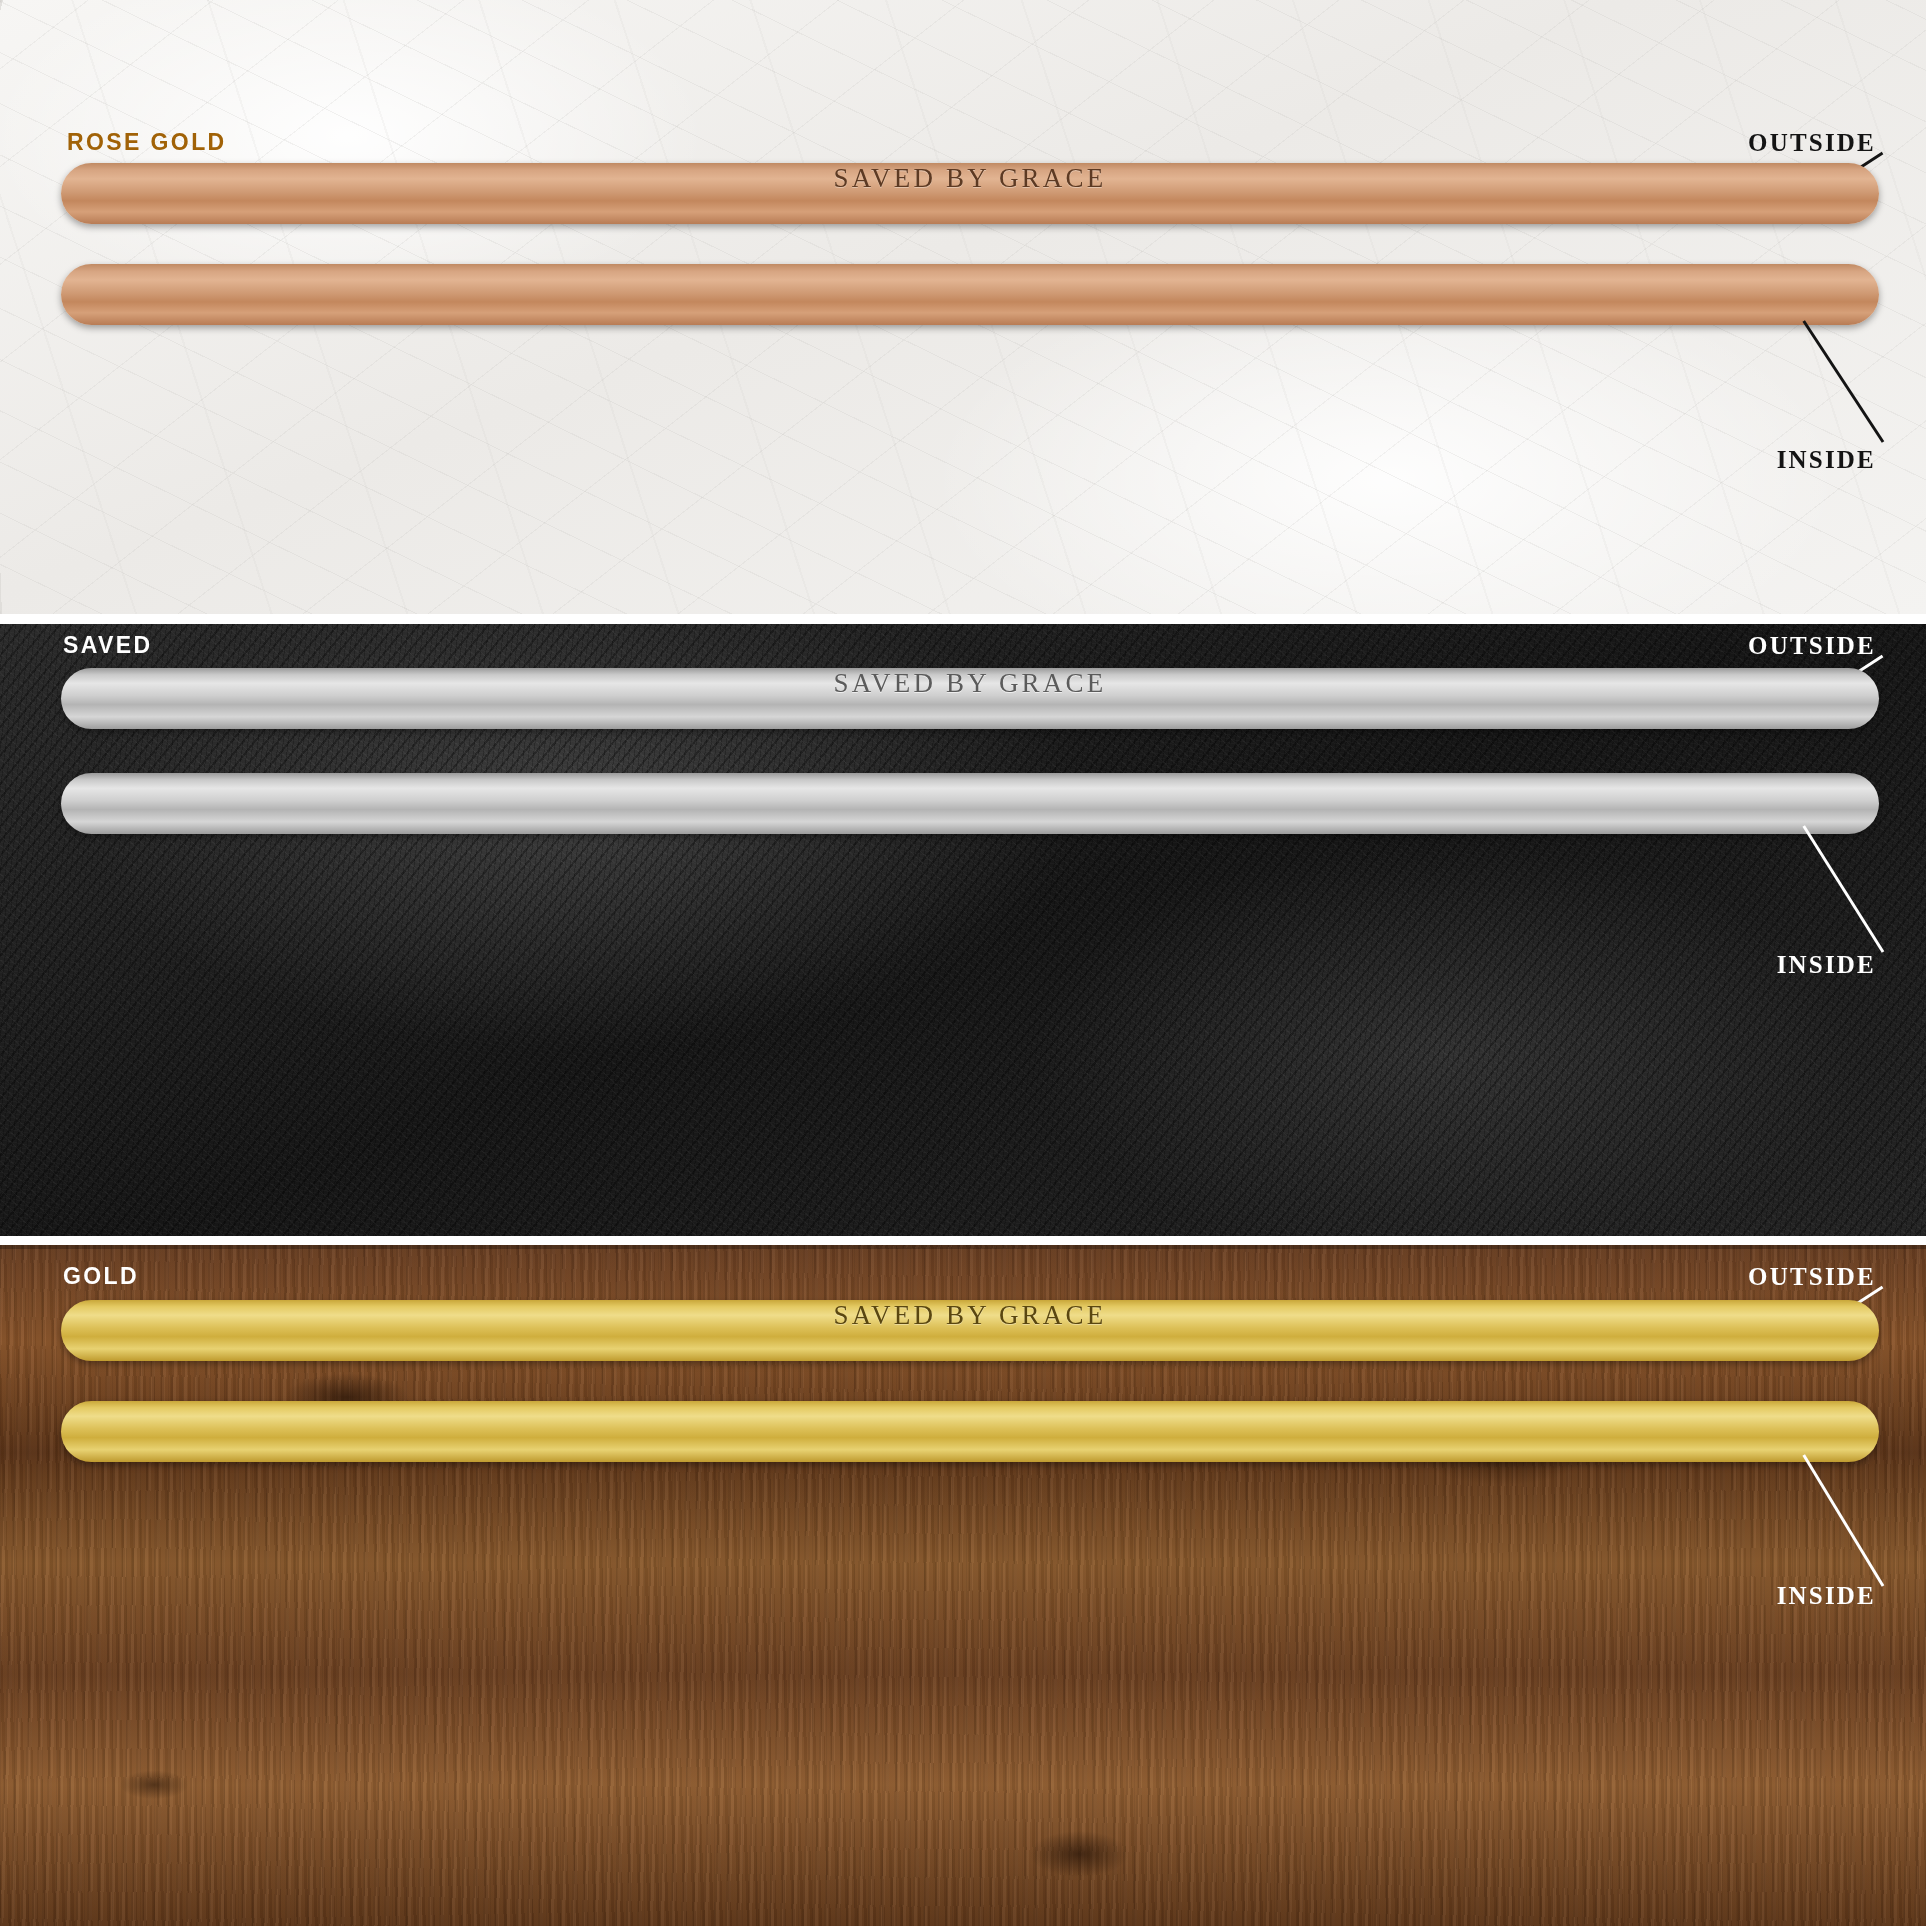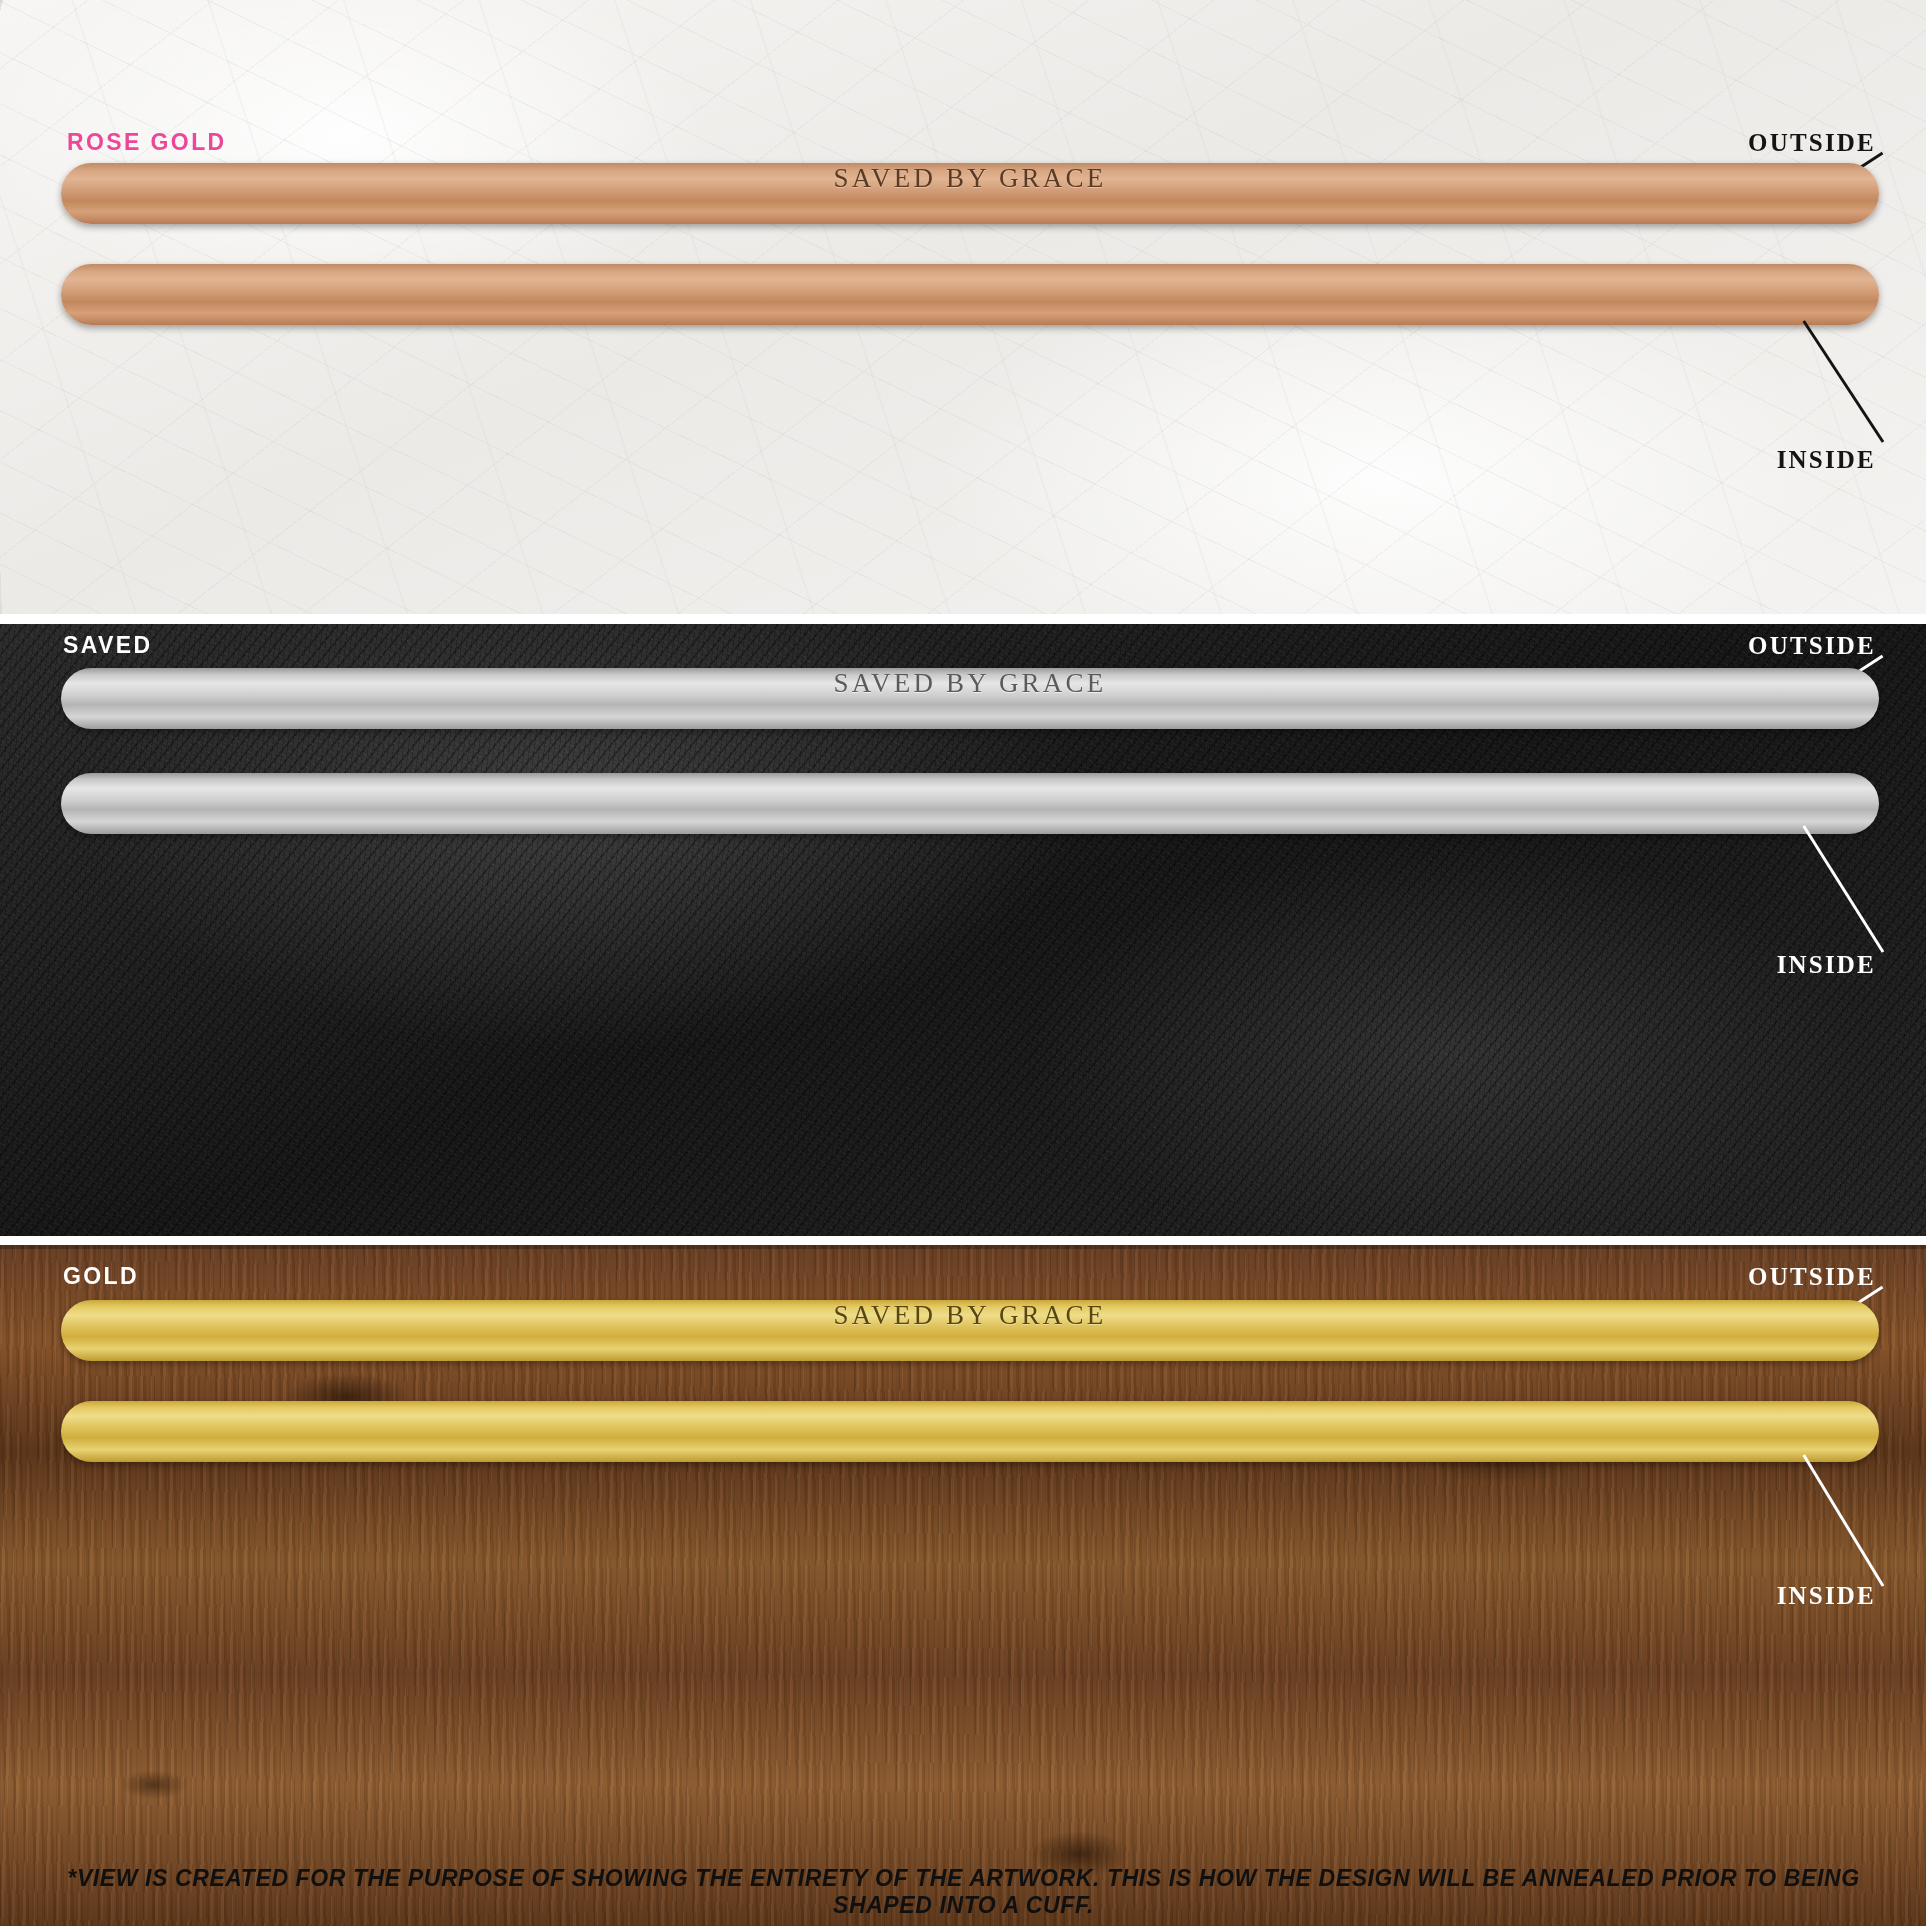--- a/index.html
+++ b/index.html
@@ -167,21 +167,21 @@
   #bar-gold-inside   { top: 156px; }
 
   
   .metal-label {
     position: absolute;
     font-family: "Liberation Sans", sans-serif;
     font-weight: 700;
     font-size: 23px;
     letter-spacing: 2.4px;
   }
-  .metal-label.dark { color: #ec4899; }
+  .metal-label.dark { color: #a16207; }
   .metal-label.light { color: #ffffff; }
   #label-rose-gold { left: 67px; top: 129px; }
   #label-silver    { left: 63px; top: 8px; }
   #label-gold      { left: 63px; top: 18px; }
 
   .side-label {
     position: absolute;
     font-family: Liberation Serif, serif;
     font-weight: 700;
     font-size: 25px;
@@ -308,16 +308,15 @@
       <span class="engrave"></span>
     </div>
 
     <svg class="leader light" id="leader-gold-inside" viewBox="0 0 120 140">
       <line x1="36" y1="4" x2="116" y2="136"></line>
     </svg>
 
     <div class="side-label light" id="label-gold-inside">INSIDE</div>
   </div>
 
-  <div id="footer-note">*VIEW IS CREATED FOR THE PURPOSE OF SHOWING THE ENTIRETY OF THE ARTWORK. THIS IS HOW THE DESIGN WILL BE ANNEALED PRIOR TO BEING SHAPED INTO A CUFF.</div>
 
 </div>
 
 
 </body></html>

